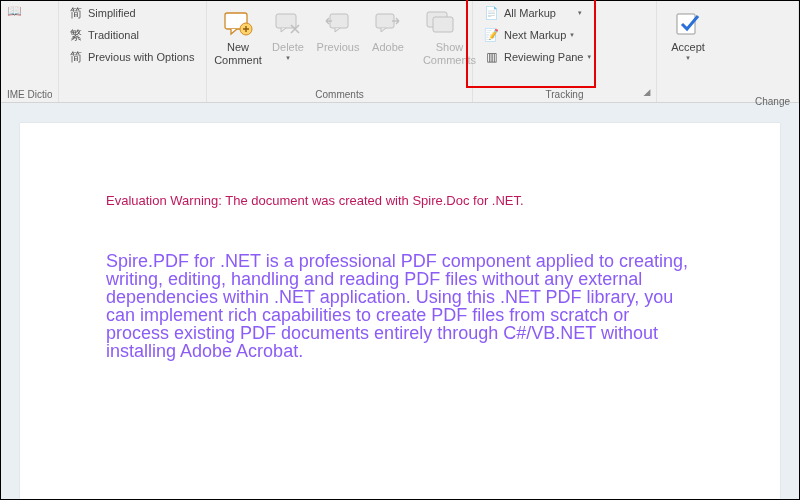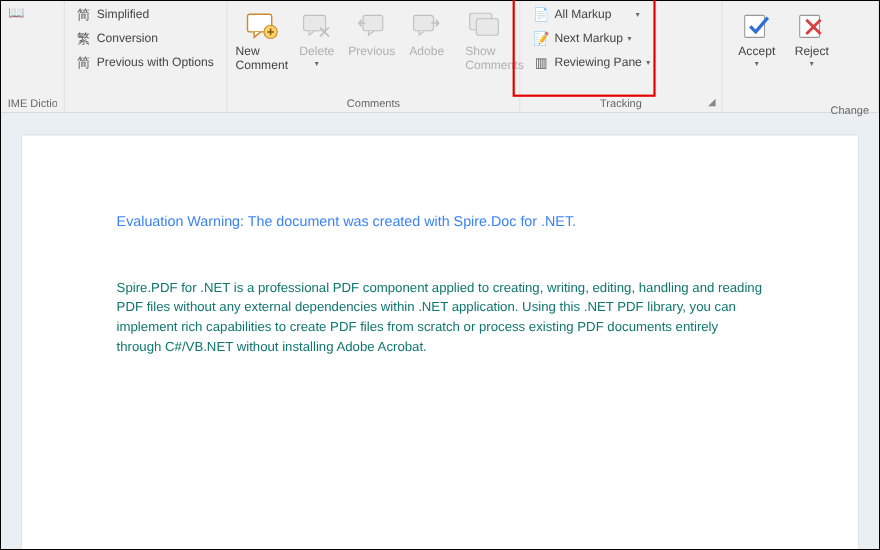--- a/index.html
+++ b/index.html
@@ -4,32 +4,32 @@
 <style>
 * { box-sizing: border-box; margin: 0; padding: 0; }
 body { font-family: 'Segoe UI', Tahoma, sans-serif; font-size: 11px; background: #fff; width: 800px; height: 500px; overflow: hidden; border: 1px solid #000; }
 .ribbon { background: #f1f1f1; border-bottom: 1px solid #d4d4d4; height: 102px; display: flex; }
 .ribbon-group { border-right: 1px solid #e1e1e1; padding: 2px 6px 1px 6px; display: flex; flex-direction: column; justify-content: space-between; position: relative; }
 .group-content { display: flex; align-items: flex-start; flex: 1; }
 .group-label { text-align: center; font-size: 10px; color: #666; padding: 2px 0 1px 0; }
 .vstack { display: flex; flex-direction: column; gap: 2px; }
 .small-item { display: flex; align-items: center; gap: 4px; padding: 2px 3px; cursor: pointer; color: #444; font-size: 11px; }
 .small-icon { width: 16px; height: 16px; display: inline-flex; align-items: center; justify-content: center; font-size: 12px; color: #555; }
-.big-btn { display: flex; flex-direction: column; align-items: center; justify-content: flex-start; padding: 4px 6px; cursor: pointer; text-align: left; min-width: 50px; }
+.big-btn { display: flex; flex-direction: column; align-items: center; justify-content: flex-start; padding: 4px 6px; cursor: pointer; text-align: center; min-width: 50px; }
 .big-btn.disabled { color: #b0b0b0; }
 .big-btn.disabled .big-icon svg * { stroke: #c0c0c0; fill: #e8e8e8; }
 .big-icon { width: 32px; height: 32px; display: flex; align-items: center; justify-content: center; margin-bottom: 2px; }
 .big-label { font-size: 11px; line-height: 13px; color: #444; }
 .big-btn.disabled .big-label { color: #b0b0b0; }
 .dd-arrow { font-size: 7px; color: #666; }
 .highlight-box { position: absolute; border: 2px solid #e60000; pointer-events: none; }
 .doc-area { background: #eaeff4; height: calc(500px - 102px); display: flex; justify-content: center; padding-top: 20px; }
 .page { background: #fff; width: 760px; height: 100%; box-shadow: 0 0 1px rgba(0,0,0,.2); padding: 70px 86px 0 86px; }
-.warn { color: #3b82f6; font-size: 13px; margin-bottom: 4px; }
-.para { color: #0f766e; font-size: 12px; line-height: 18px; margin-bottom: 16px; margin-top: 44px; }
+.warn { color: #be185d; font-size: 13px; margin-bottom: 4px; }
+.para { color: #8b5cf6; font-size: 18px; line-height: 18px; margin-bottom: 16px; margin-top: 44px; }
 .launcher { position: absolute; right: 3px; bottom: 3px; font-size: 9px; color: #888; cursor: pointer; width: 12px; height: 12px; text-align: center; }
 </style>
 </head>
 <body>
 
 <div class="ribbon">
 
   <div class="ribbon-group" style="width:58px;">
     <div class="group-content">
       <span class="small-icon">📖</span>
@@ -38,21 +38,21 @@
   </div>
 
   <div class="ribbon-group" style="width:148px;">
     <div class="group-content vstack">
       <div class="small-item">
         <span class="small-icon">简</span>
         <span>Simplified</span>
       </div>
       <div class="small-item">
         <span class="small-icon">繁</span>
-        <span>Conversion</span>
+        <span>Traditional</span>
       </div>
       <div class="small-item">
         <span class="small-icon">简</span>
         <span>Previous with Options</span>
       </div>
     </div>
   </div>
 
   <div class="ribbon-group" style="width:266px;">
     <div class="group-content">
@@ -142,30 +142,20 @@
       <div class="big-btn">
         <span class="big-icon">
           <svg width="28" height="26">
               <rect x="3" y="4" width="18" height="20" rx="1" fill="#fff" stroke="#999"></rect>
               <path d="M8 14 L13 19 L24 6" stroke="#2a70d8" stroke-width="3" fill="none"></path>
             </svg>
         </span>
         <span class="big-label">Accept</span>
         <span class="dd-arrow">▾</span>
       </div>
-      <div class="big-btn">
-        <span class="big-icon">
-          <svg width="28" height="26">
-              <rect x="3" y="4" width="18" height="20" rx="1" fill="#fff" stroke="#999"></rect>
-              <path d="M9 8 L22 21 M22 8 L9 21" stroke="#d84040" stroke-width="2.6"></path>
-            </svg>
-        </span>
-        <span class="big-label">Reject</span>
-        <span class="dd-arrow">▾</span>
-      </div>
     </div>
     <div class="group-label" style="text-align:right;padding-right:2px;">Change</div>
   </div>
 
   <div class="highlight-box" style="left:466px; top:-2px; width:130px; height:90px;"></div>
 </div>
 
 <div class="doc-area">
   <div class="page">
     <p class="warn">Evaluation Warning: The document was created with Spire.Doc for .NET.</p>

